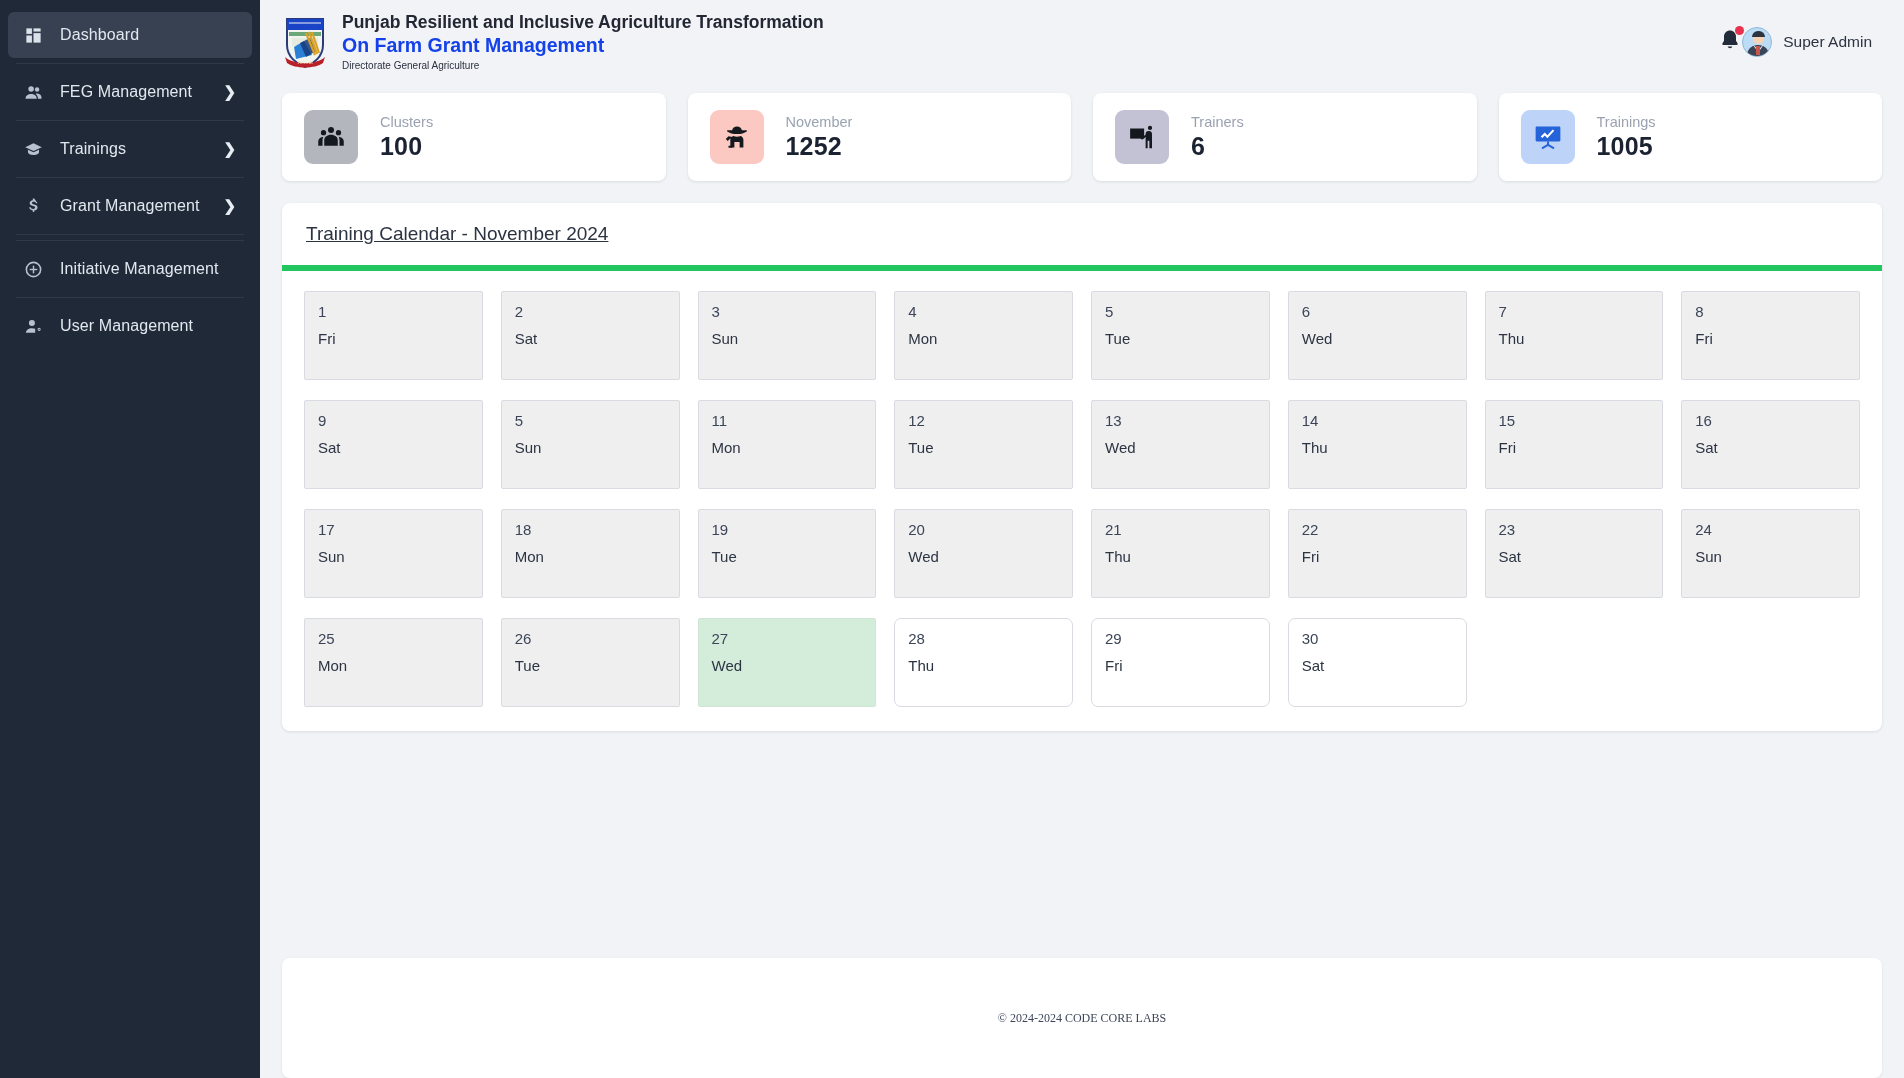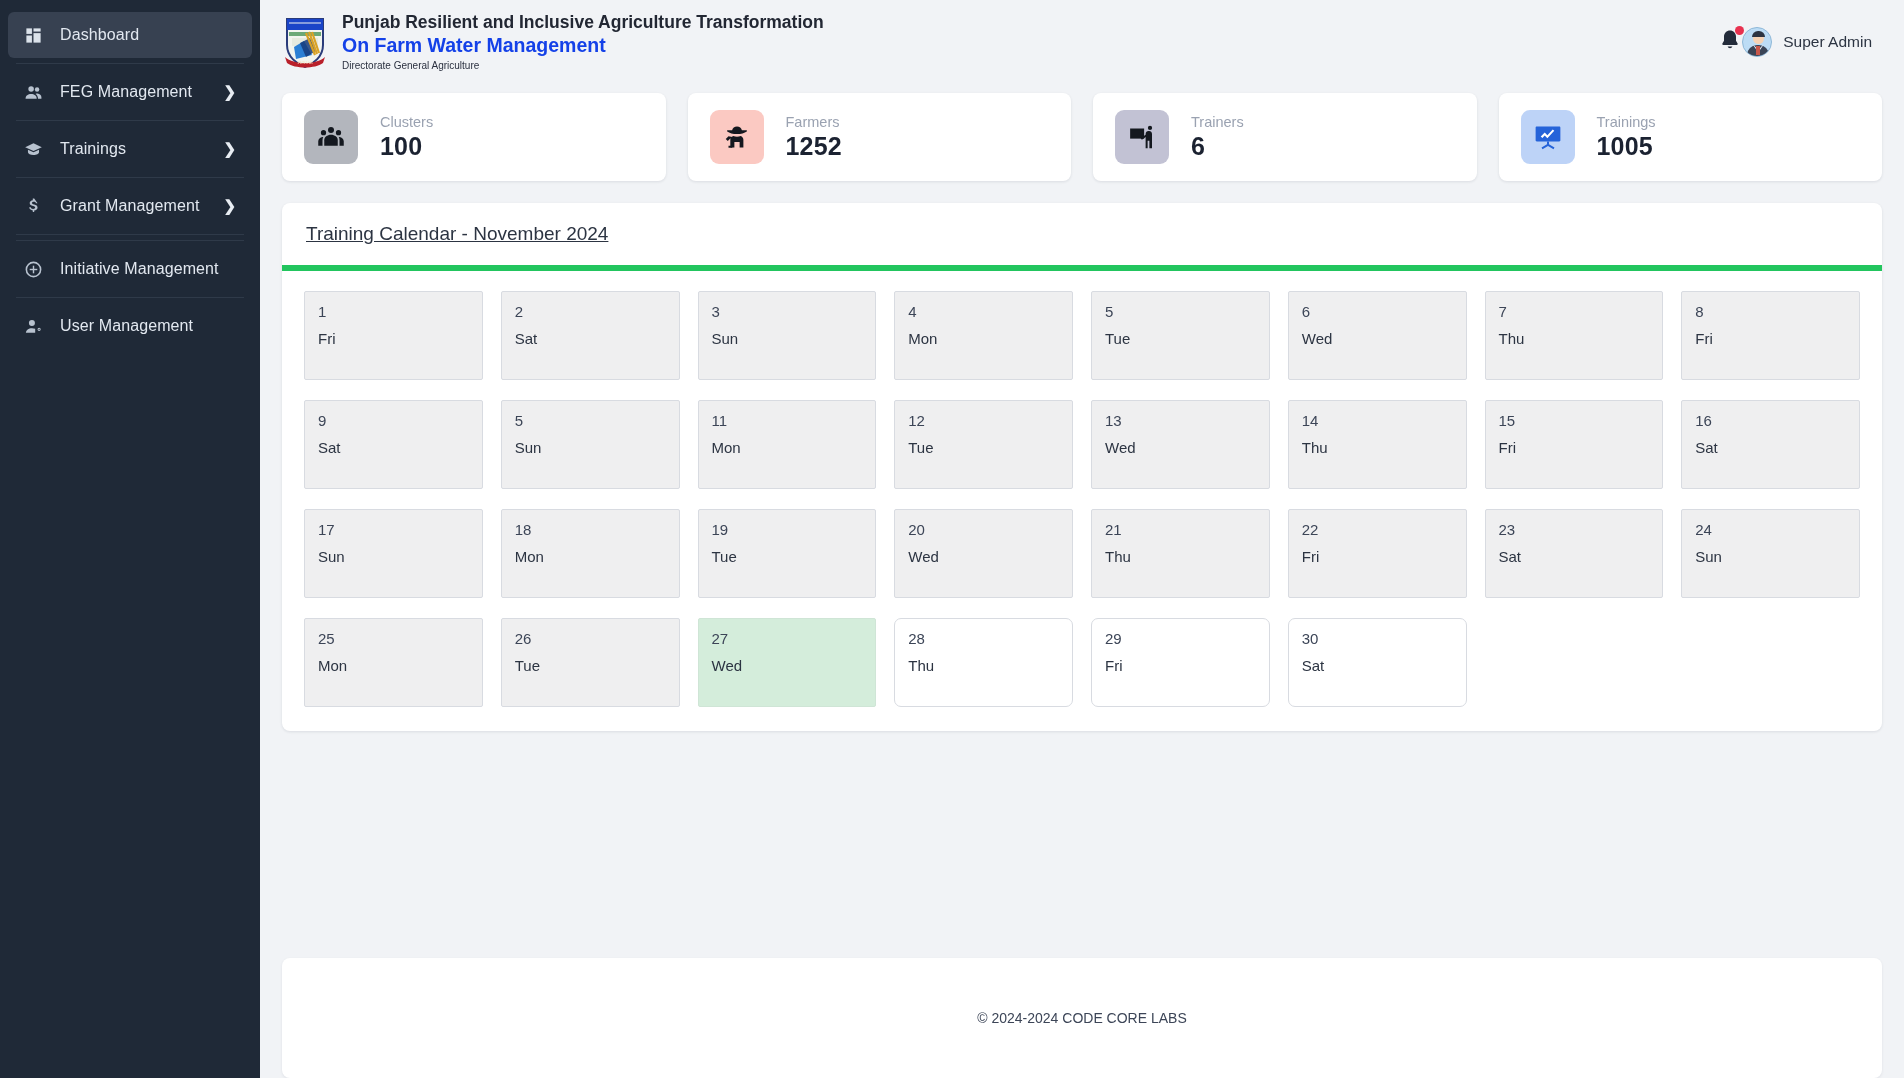--- a/index.html
+++ b/index.html
@@ -129,21 +129,21 @@
   .cal-blank { visibility: hidden; }
 
   
   .footer-wrap { padding: 0 22px 0 22px; margin-top: 68px; }
   .footer {
     background: #fff; border-radius: 8px;
     box-shadow: 0 1px 3px rgba(20,30,50,.08);
     height: 120px;
     display: flex; align-items: center; justify-content: center;
   }
-  .footer-txt { font-size: 14px; color: #3c4557; }
+  .footer-txt { font-size: 12px; color: #3c4557; font-family: Liberation Serif, serif; }
 
   svg { display: block; }
 </style>
 </head>
 <body>
 
 <div class="app">
 
   <nav class="sidebar">
     <div id="nav-list">
@@ -235,21 +235,21 @@
               <path d="M24 20 L33 42"></path>
                 <path d="M27 19 L35 41"></path>
                 <path d="M30 19 L37 40"></path>
             </g>
             <path d="M3 44 C12 52 34 52 43 44 L41 50 C33 56 13 56 5 50 Z" fill="#b9202a"></path>
             <text x="23" y="50.5" font-size="4" fill="#f7e7c0" text-anchor="middle" font-family="Liberation Serif, serif">PUNJAB</text>
           </svg>
         </div>
         <div class="brand-text">
           <div class="brand-l1">Punjab Resilient and Inclusive Agriculture Transformation</div>
-          <div class="brand-l2">On Farm Water Management</div>
+          <div class="brand-l2">On Farm Grant Management</div>
           <div class="brand-l3">Directorate General Agriculture</div>
         </div>
       </div>
 
       <div class="topbar-right">
         <div class="bell-wrap">
           <svg width="24" height="25" viewBox="0 0 24 24">
             <path d="M12 3 C8.6 3 6 5.7 6 9 v4.2 L4.4 16 a1 1 0 0 0 .9 1.5 h13.4 a1 1 0 0 0 .9 -1.5 L18 13.2 V9 c0 -3.3 -2.6 -6 -6 -6 Z" fill="#232b3a"></path>
             <path d="M9.6 19 a2.5 2.5 0 0 0 4.8 0 Z" fill="#232b3a"></path>
           </svg>
@@ -289,21 +289,21 @@
           </div>
           <div class="stat-card">
             <div class="stat-ico" style="background: rgb(251, 201, 194);">
               <svg width="30" height="30" viewBox="0 0 24 24">
                 <path d="M12 3.6c-2 0-3.6 1.3-3.9 3H4.6c-.5 0-.8.6-.4.9 1.7 1.3 4.6 2.1 7.8 2.1s6.1-.8 7.8-2.1c.4-.3.1-.9-.4-.9h-3.5c-.3-1.7-1.9-3-3.9-3Z" fill="#14181f"></path>
                 <path d="M9.1 11.2c-1.3.4-2.2 1.6-2.2 3v6.2h3V16h4.2v4.4h3v-6.2c0-1.4-.9-2.6-2.2-3-.8.4-1.8.6-2.9.6s-2.1-.2-2.9-.6Z" fill="#14181f"></path>
                 <path d="M5.2 11.4 3 13.6l1.6 1.6 2.2-2.2V19H5.2v1.5h3V12l-3-.6Z" fill="#14181f"></path>
               </svg>
             </div>
             <div class="stat-txt">
-              <div class="stat-label">Farmers</div>
+              <div class="stat-label">November</div>
               <div class="stat-value">1252</div>
             </div>
           </div>
           <div class="stat-card">
             <div class="stat-ico" style="background: rgb(194, 194, 212);">
               <svg width="30" height="30" viewBox="0 0 24 24">
                 <path d="M2.5 5.2h11.2v8.1H2.5z" fill="#14181f"></path>
                 <path d="M4 6.7h8.2v5.1H4z" fill="#14181f"></path>
                 <path d="M18.4 6.4a1.7 1.7 0 1 0 0-3.4 1.7 1.7 0 0 0 0 3.4Z" fill="#14181f"></path>
                 <path d="M17.2 7.2c-1.3 0-2.3 1-2.3 2.3V21h1.6v-6h1.4v6H20V9.5c0-1.3-1-2.3-2.3-2.3Z" fill="#14181f"></path>

